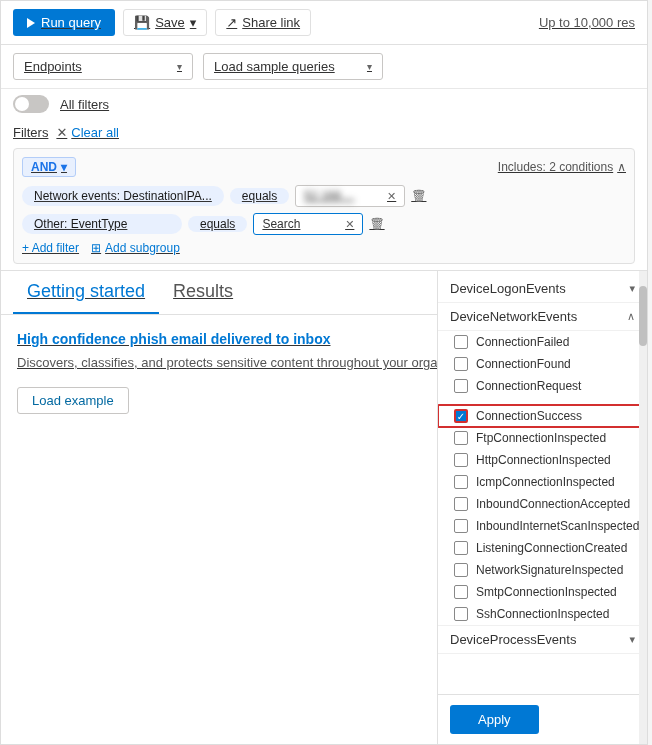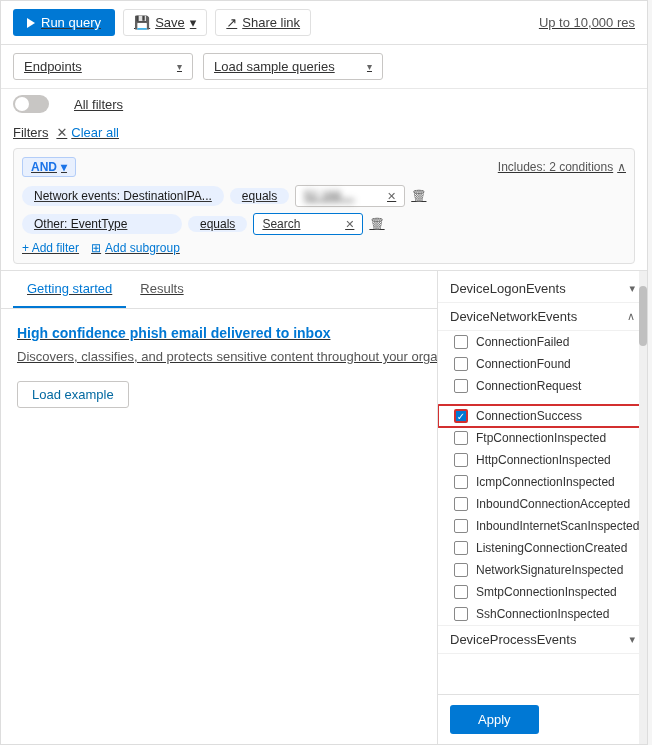--- a/index.html
+++ b/index.html
@@ -13,21 +13,21 @@
     .toolbar-btn { background: #fff; border: 1px solid #e0e0e0; border-radius: 3px; padding: 5px 10px; font-size: 13px; cursor: pointer; display: flex; align-items: center; gap: 5px; color: #333; }
     .toolbar-spacer { flex: 1; }
     .results-info { font-size: 13px; color: #555; white-space: nowrap; }
 
     
     .dropdowns-row { display: flex; gap: 10px; padding: 8px 12px; border-bottom: 1px solid #e8e8e8; }
     .dropdown-select { border: 1px solid #c8c6c4; border-radius: 3px; padding: 5px 10px; font-size: 13px; background: #fff; cursor: pointer; display: flex; align-items: center; justify-content: space-between; min-width: 180px; gap: 8px; }
     .dropdown-select .chevron { font-size: 10px; color: #666; }
 
     
-    .toggle-row { display: flex; align-items: center; gap: 25px; padding: 6px 12px; }
+    .toggle-row { display: flex; align-items: center; gap: 11px; padding: 6px 12px; }
     .toggle { width: 36px; height: 18px; background: #c8c6c4; border-radius: 9px; position: relative; cursor: pointer; }
     .toggle-knob { width: 14px; height: 14px; background: #fff; border-radius: 50%; position: absolute; top: 2px; left: 2px; transition: left 0.2s; }
     .toggle-label { font-size: 13px; color: #333; }
 
     
     .filters-section { padding: 6px 12px; border-bottom: 1px solid #e0e0e0; }
     .filters-header { display: flex; align-items: center; gap: 8px; margin-bottom: 8px; }
     .filters-label { font-size: 13px; font-weight: 500; color: #333; }
     .clear-all-btn { background: none; border: none; color: #0078d4; font-size: 13px; cursor: pointer; display: flex; align-items: center; gap: 4px; }
     .clear-x { color: #555; }
@@ -56,21 +56,21 @@
     .add-btn { background: none; border: none; color: #0078d4; font-size: 12px; cursor: pointer; display: flex; align-items: center; gap: 4px; }
 
     
     .content-area { display: flex; flex: 1; position: relative; overflow: hidden; }
 
     
     .left-panel { flex: 1; display: flex; flex-direction: column; overflow: hidden; }
 
     
     .tabs { display: flex; border-bottom: 1px solid #e0e0e0; padding: 0 12px; }
-    .tab { padding: 10px 14px; font-size: 13px; cursor: pointer; border-bottom: 2px solid transparent; color: #555; }
+    .tab { padding: 10px 14px; font-size: 18px; cursor: pointer; border-bottom: 2px solid transparent; color: #555; }
     .tab.active { color: #0078d4; border-bottom-color: #0078d4; font-weight: 500; }
 
     
     .getting-started { padding: 16px 16px; }
     .card-title { font-size: 14px; font-weight: 600; color: #0078d4; margin-bottom: 6px; }
     .card-desc { font-size: 13px; color: #555; line-height: 1.5; margin-bottom: 14px; }
     .load-example-btn { border: 1px solid #c8c6c4; background: #fff; border-radius: 3px; padding: 5px 14px; font-size: 13px; cursor: pointer; color: #0369a1; }
 
     
     .dropdown-overlay { position: absolute; right: 0; top: 0; width: 210px; height: 100%; background: #fff; border-left: 1px solid #e0e0e0; display: flex; flex-direction: column; z-index: 10; }

